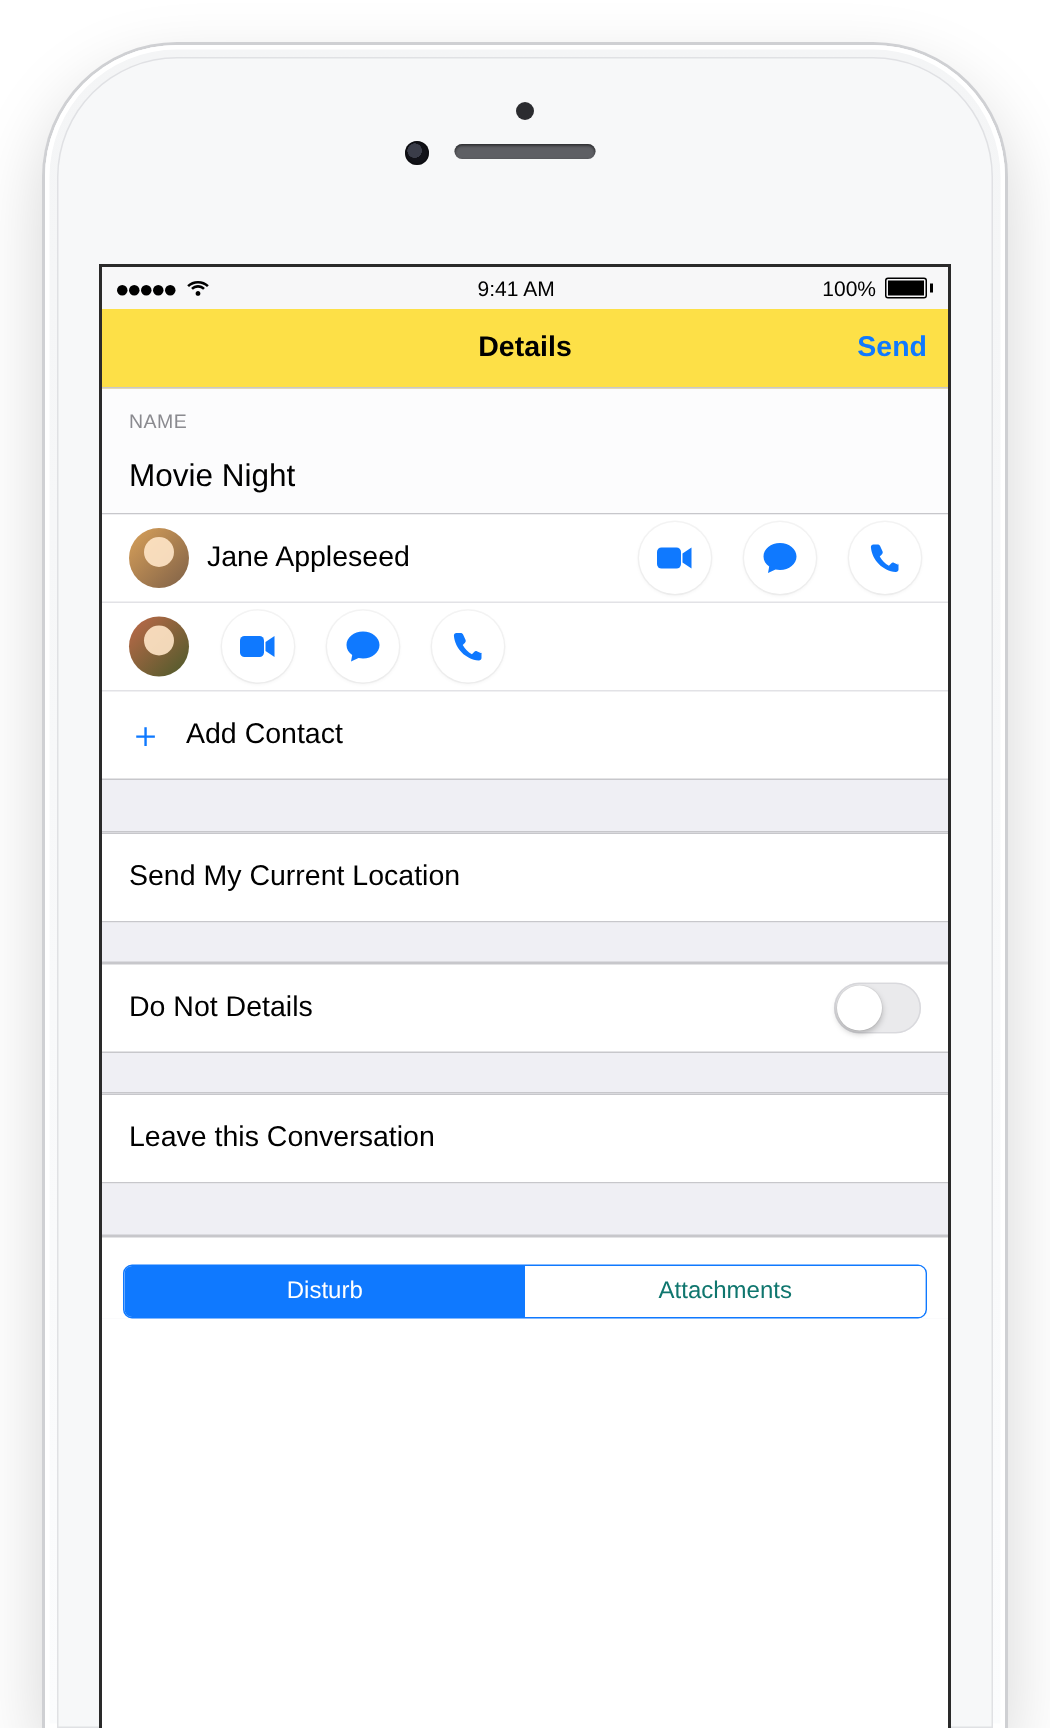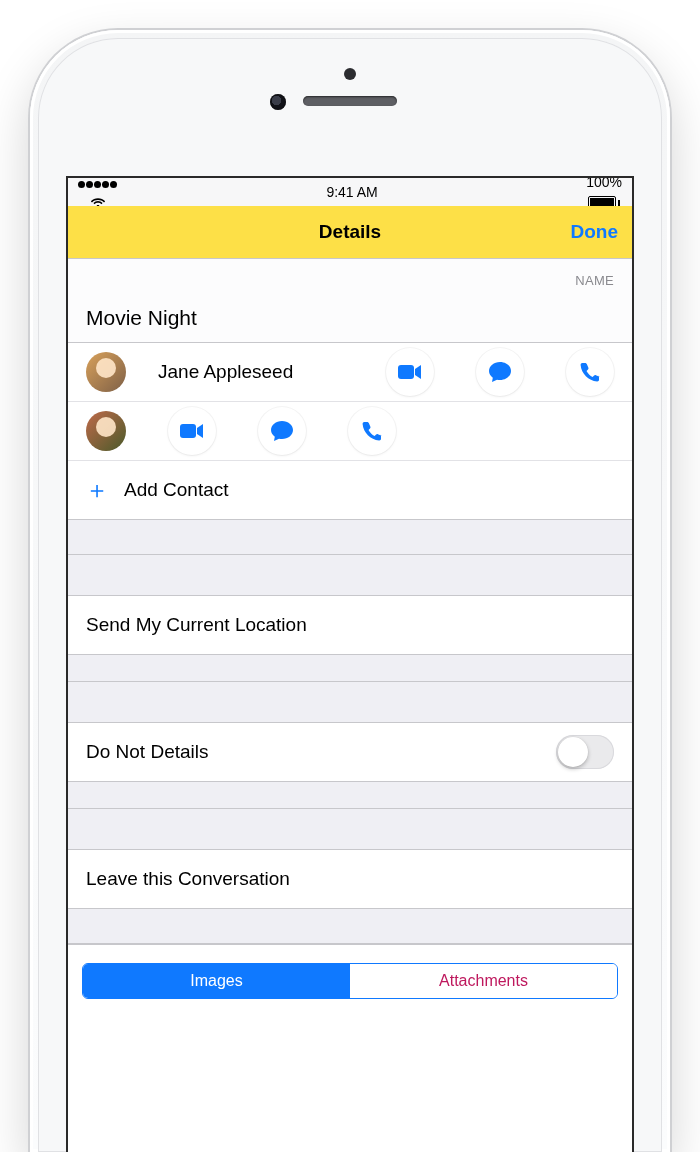--- a/index.html
+++ b/index.html
@@ -30,46 +30,46 @@
     width:12px;height:12px;border-radius:50%;background:#2b2c30;}
   
   .screen{
     position:absolute;left:28px;right:28px;top:138px;bottom:0;
     background:#fff;border:2px solid #2a2a2a;border-bottom:none;
     overflow:hidden;
   }
   
   .status{height:28px;display:flex;align-items:center;justify-content:space-between;
     padding:0 10px;font-size:14px;font-weight:500;color:#000;background:#f7f7f8;}
-  .status .left,.status .right{display:flex;align-items:center;gap:6px;flex-direction:column;}
+  .status .left,.status .right{display:flex;align-items:center;gap:6px;}
   .dots span{display:inline-block;width:7px;height:7px;border-radius:50%;background:#000;margin-right:1px;}
   .wifi{display:inline-block;}
   .batt{display:inline-flex;align-items:center;gap:2px;}
   .batt-body{width:26px;height:12px;border:1px solid #000;border-radius:2px;position:relative;}
   .batt-body::after{content:"";position:absolute;left:1px;top:1px;bottom:1px;right:1px;background:#000;}
   .batt-tip{width:2px;height:6px;background:#000;}
   
   .nav{height:52px;display:flex;align-items:center;justify-content:center;position:relative;
     background:#fde047;border-bottom:1px solid #c7c7cb;}
   .nav-title{font-size:19px;font-weight:600;color:#000;}
   .nav-done{position:absolute;right:14px;top:0;bottom:0;display:flex;align-items:center;
     font-size:19px;font-weight:600;color:#0f79ff;}
   
   .content{background:#efeff4;}
-  .sect-header{font-size:13px;color:#8a8a8f;padding:14px 18px 6px;letter-spacing:.3px;background:#fcfcfd;border-top:1px solid #e2e2e6;text-align:right;}
+  .sect-header{font-size:13px;color:#8a8a8f;padding:14px 18px 6px;letter-spacing:.3px;background:#fcfcfd;border-top:1px solid #e2e2e6;}
   .sect-header:first-child{border-top:none;}
   .group{background:#fff;}
   .group .row{min-height:58px;display:flex;align-items:center;padding:0 18px;
     border-bottom:1px solid #e2e2e6;font-size:19px;color:#000;}
   .group .row:last-child{border-bottom:1px solid #c7c7cb;}
-  .group-top{border-top:1px solid #c7c7cb;margin-top:40px;}
+  .group-top{border-top:1px solid #c7c7cb;}
   .name-row{flex-direction:column;align-items:flex-start;justify-content:center;
     background:#fcfcfd;border-bottom:1px solid #c7c7cb;padding:6px 18px 12px;}
   .name-val{font-size:21px;color:#000;margin-top:16px;}
-  .contact-row{gap:32px;min-height:70px;}
+  .contact-row{gap:12px;min-height:70px;}
   .avatar{width:40px;height:40px;border-radius:50%;flex:0 0 auto;
     background:linear-gradient(135deg,#d9a15a,#7e6047);position:relative;overflow:hidden;}
   .avatar2{background:linear-gradient(135deg,#c06a4a,#4a5a2a);}
   .avatar::after{content:"";position:absolute;left:10px;top:6px;width:20px;height:20px;border-radius:50%;
     background:rgba(255,230,200,.9);} 
   .contact-name{flex:1;font-size:19px;}
   .action-btn{width:48px;height:48px;border-radius:50%;background:#fff;margin-left:10px;
     display:flex;align-items:center;justify-content:center;box-shadow:0 0 0 1px rgba(0,0,0,.04),0 1px 3px rgba(0,0,0,.06);
     color:#0f79ff;flex:0 0 auto;}
   .link-row{color:#0f79ff;}
@@ -80,21 +80,21 @@
   .toggle{width:58px;height:34px;border-radius:17px;background:#eaeaec;position:relative;
     box-shadow:inset 0 0 0 1px #d9d9dd;}
   .knob{position:absolute;left:2px;top:2px;width:30px;height:30px;border-radius:50%;
     background:#fff;box-shadow:0 2px 4px rgba(0,0,0,.25),0 0 0 .5px rgba(0,0,0,.05);}
   .disabled{color:#9a9aa0;}
   
   .seg-wrap{padding:18px 14px 0;background:#fff;border-top:1px solid #c7c7cb;}
   .seg{display:flex;border:1.5px solid #0f79ff;border-radius:6px;overflow:hidden;height:34px;}
   .seg div{flex:1;display:flex;align-items:center;justify-content:center;font-size:16px;}
   .seg .sel{background:#0f79ff;color:#fff;}
-  .seg .unsel{color:#be185d;background:#fff;}
+  .seg .unsel{color:#0f766e;background:#fff;}
   svg{display:block;}
 </style>
 </head>
 <body>
 
 <div class="stage">
   <div class="phone">
     <div class="phone-inner">
       <div class="sensor"></div>
       <div class="camera"></div>
@@ -118,21 +118,21 @@
             <span>100%</span>
             <span class="batt">
               <span class="batt-body"></span>
                 <span class="batt-tip"></span>
             </span>
           </div>
         </div>
 
         <div class="nav">
           <div class="nav-title">Details</div>
-          <div class="nav-done">Done</div>
+          <div class="nav-done">Send</div>
         </div>
 
         <div class="content">
 
           <div class="name-row">
             <div class="sect-header" style="padding:8px 0 2px;border:none;background:transparent">NAME</div>
             <div class="name-val">Movie Night</div>
           </div>
 
           <div class="group">
@@ -205,21 +205,21 @@
           <div class="group group-top">
             <div class="row disabled">
               <span>Leave this Conversation</span>
             </div>
           </div>
 
           <div class="spacer"></div>
 
           <div class="seg-wrap">
             <div class="seg">
-              <div class="sel">Images</div>
+              <div class="sel">Disturb</div>
               <div class="unsel">Attachments</div>
             </div>
           </div>
 
         </div>
       </div>
     </div>
   </div>
 </div>
 

